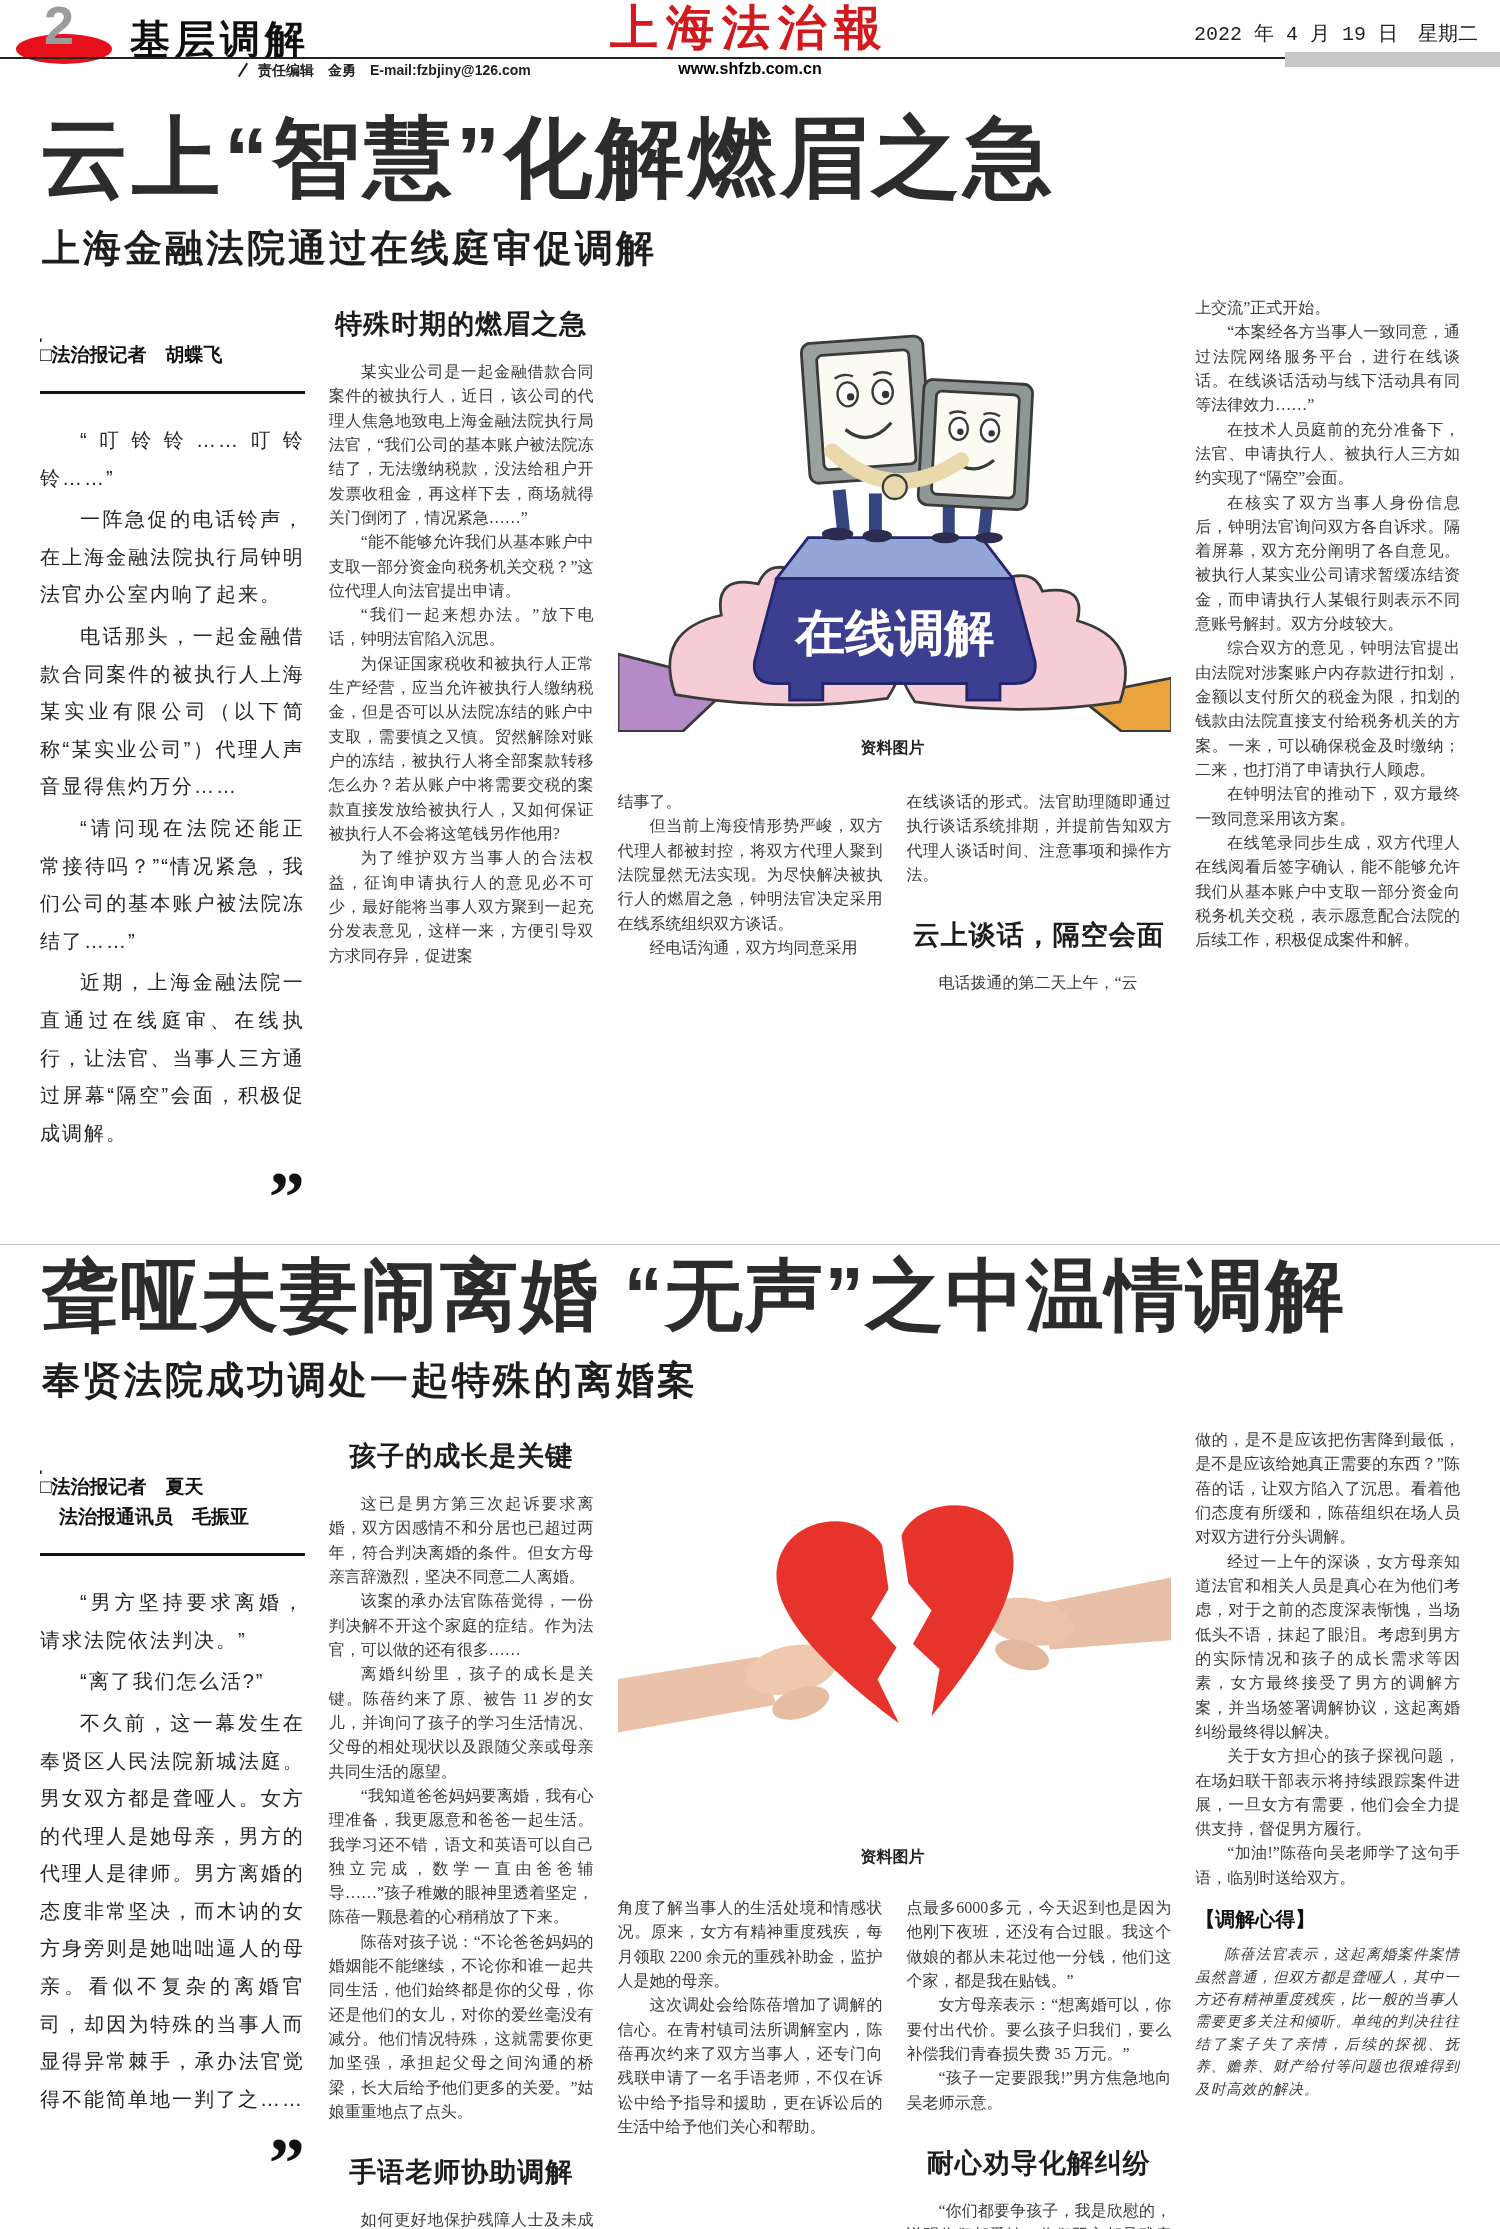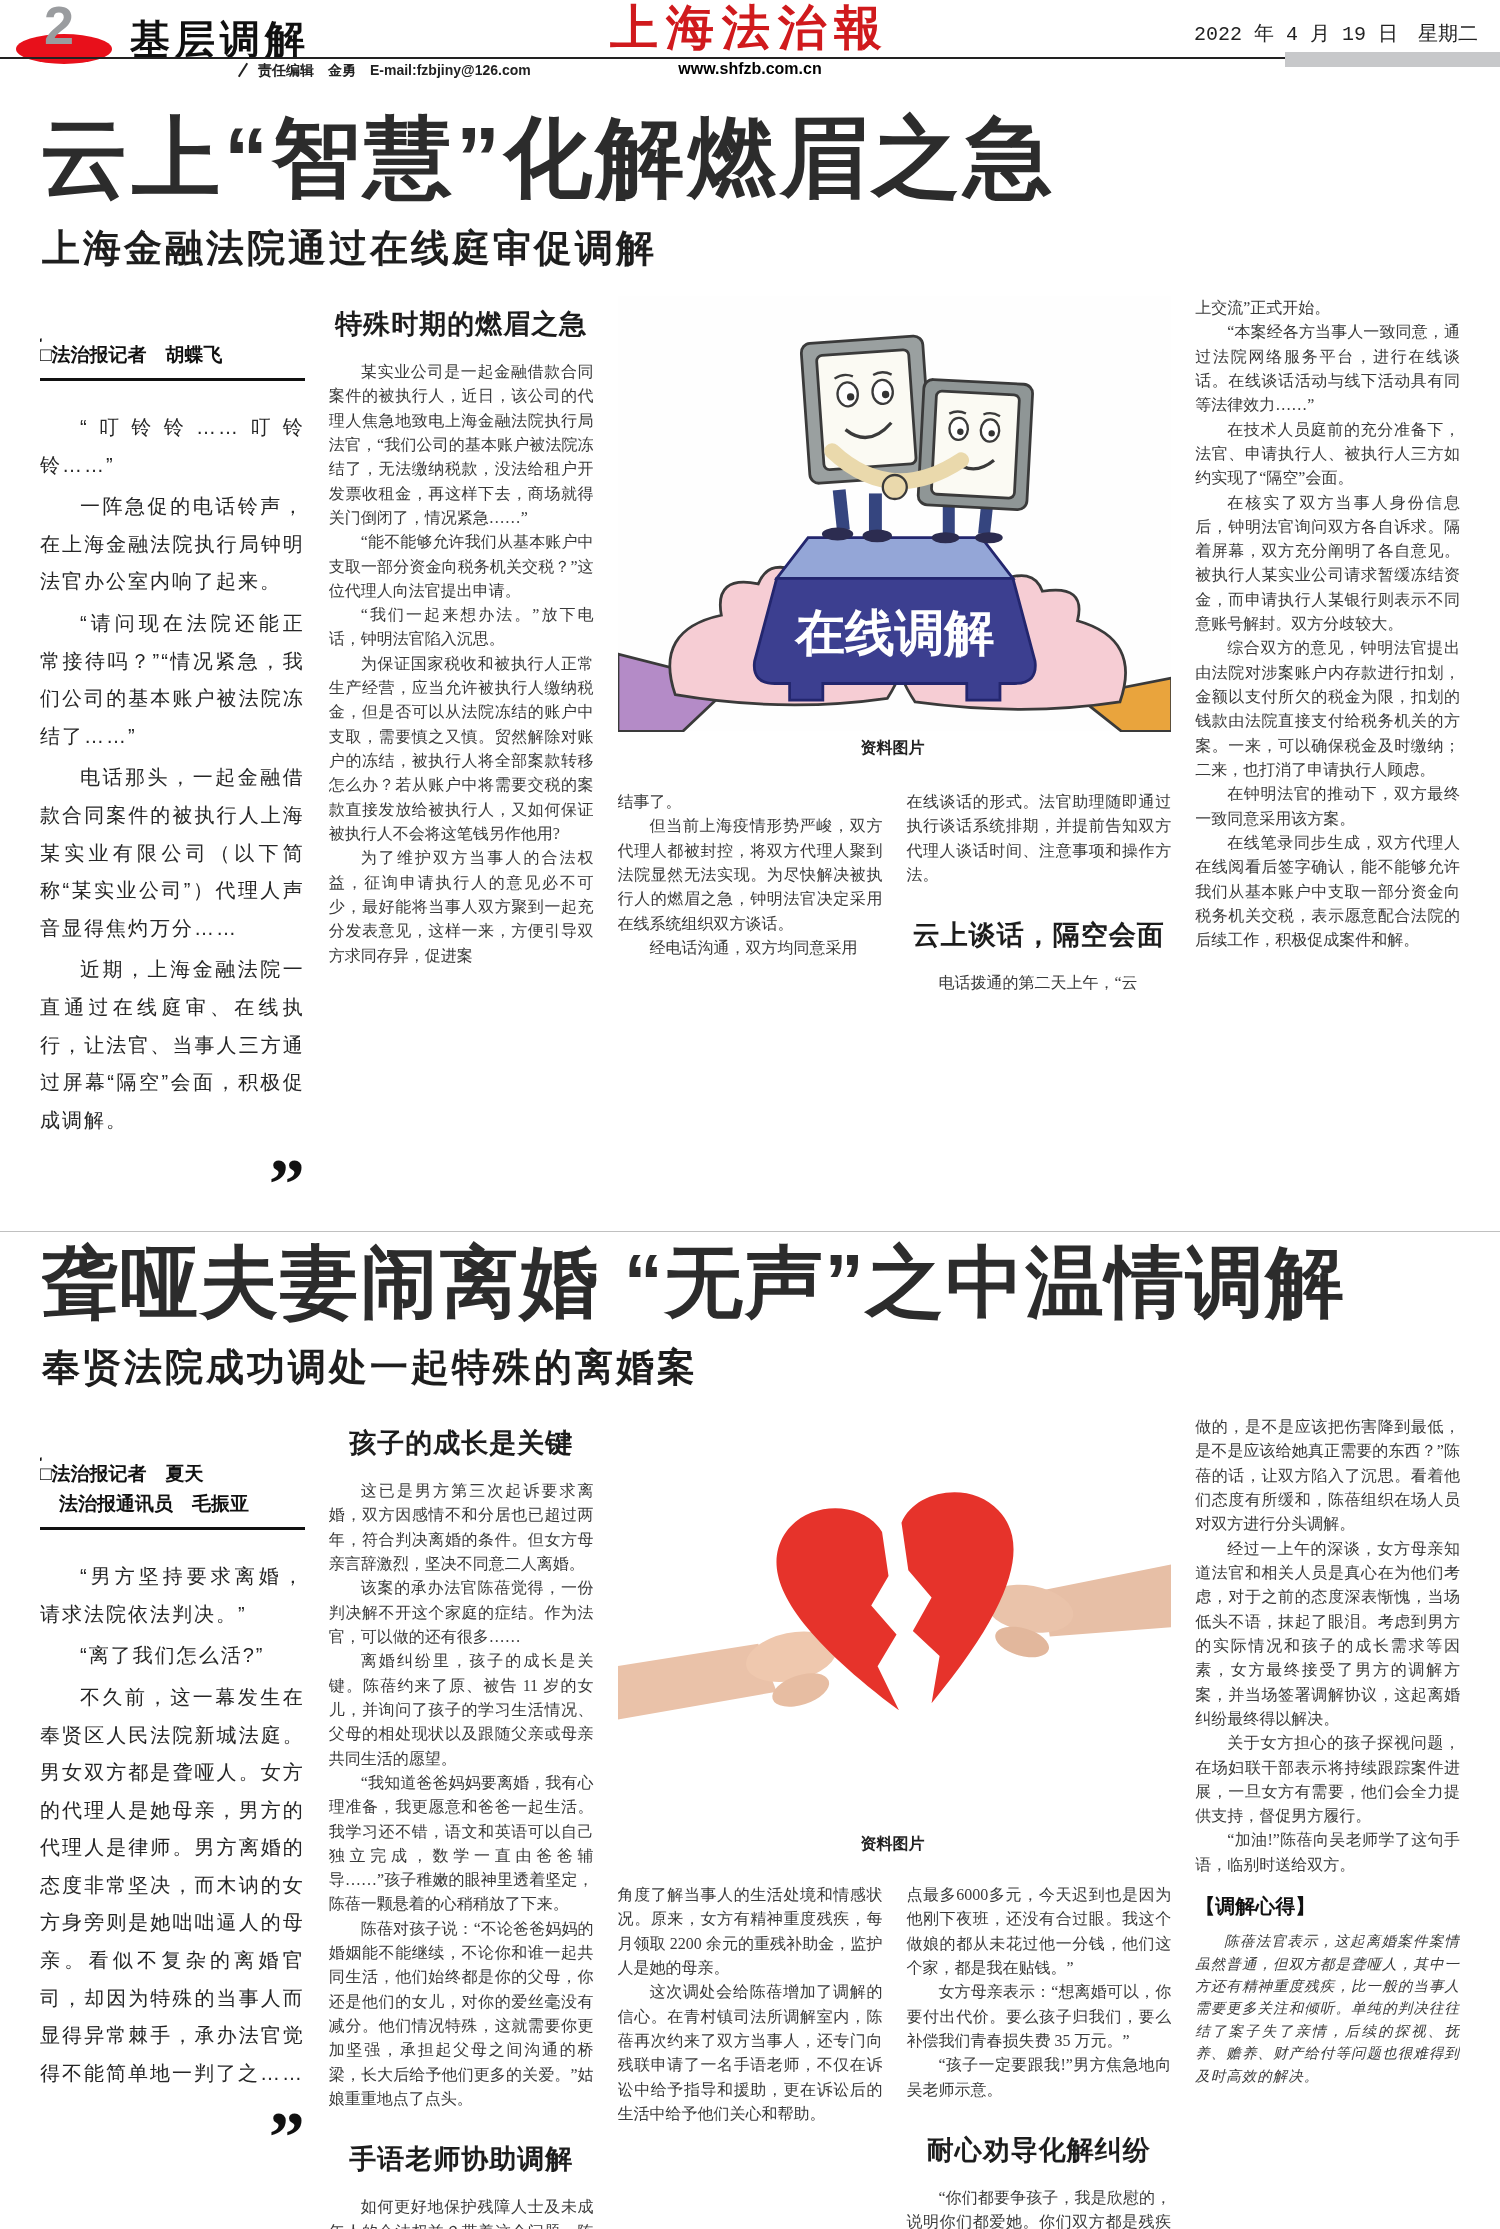--- a/index.html
+++ b/index.html
@@ -42,21 +42,21 @@
   .c3b{grid-column:3;grid-row:2;}
   .c4b{grid-column:4;grid-row:2;}
   .col{overflow:hidden;}
   p.body{margin:0;font-size:16px;line-height:1.52;text-align:justify;text-indent:2em;color:#3a3a3a;}
   p.cont{text-indent:0;}
   .shead{margin:10px 0 18px 0;text-align:center;font-family:"Liberation Sans",sans-serif;
          font-weight:800;font-size:27px;letter-spacing:1px;color:#1d1d1d;}
   .shead.mid{margin-top:30px;}
   
   .lead-col{position:relative;}
-  .byline{position:relative;margin:46px 0 28px 0;padding-bottom:10px;border-bottom:3px solid #111;
+  .byline{position:relative;margin:46px 0 28px 0;padding-bottom:23px;border-bottom:3px solid #111;
           font-family:"Liberation Sans",sans-serif;font-weight:800;font-size:19px;color:#111;}
   .byline .b2{display:block;padding-left:1em;margin-top:4px;}
   .oq{position:absolute;left:-32px;top:-16px;font-family:"Liberation Serif",serif;
       font-weight:900;font-size:72px;line-height:1;color:#111;}
   p.lead{margin:0 0 4px 0;font-family:"Liberation Sans",sans-serif;font-size:20px;line-height:1.88;
          letter-spacing:2px;text-align:justify;text-indent:2em;color:#262626;}
   .cq{text-align:right;font-family:"Liberation Serif",serif;font-weight:900;font-size:72px;
       line-height:.55;margin-top:26px;color:#111;}
   
   .note-label{margin:16px 0 10px 0;font-weight:800;font-size:20px;color:#111;}
@@ -87,22 +87,22 @@
 
     <div class="grid g1">
 
       <div class="col lead-col span-rows">
         <div class="byline">
           <span class="oq">“</span>
           <span>□法治报记者　胡蝶飞</span>
         </div>
         <p class="lead">“叮铃铃……叮铃铃……”</p>
         <p class="lead">一阵急促的电话铃声，在上海金融法院执行局钟明法官办公室内响了起来。</p>
+        <p class="lead">电话那头，一起金融借款合同案件的被执行人上海某实业有限公司（以下简称“某实业公司”）代理人声音显得焦灼万分……</p>
         <p class="lead">“请问现在法院还能正常接待吗？”“情况紧急，我们公司的基本账户被法院冻结了……”</p>
-        <p class="lead">电话那头，一起金融借款合同案件的被执行人上海某实业有限公司（以下简称“某实业公司”）代理人声音显得焦灼万分……</p>
         <p class="lead">近期，上海金融法院一直通过在线庭审、在线执行，让法官、当事人三方通过屏幕“隔空”会面，积极促成调解。</p>
         <div class="cq">”</div>
       </div>
 
       <div class="col span-rows">
         <h4 class="shead">特殊时期的燃眉之急</h4>
         <p class="body">某实业公司是一起金融借款合同案件的被执行人，近日，该公司的代理人焦急地致电上海金融法院执行局法官，“我们公司的基本账户被法院冻结了，无法缴纳税款，没法给租户开发票收租金，再这样下去，商场就得关门倒闭了，情况紧急……”</p>
         <p class="body">“能不能够允许我们从基本账户中支取一部分资金向税务机关交税？”这位代理人向法官提出申请。</p>
         <p class="body">“我们一起来想办法。”放下电话，钟明法官陷入沉思。</p>
         <p class="body">为保证国家税收和被执行人正常生产经营，应当允许被执行人缴纳税金，但是否可以从法院冻结的账户中支取，需要慎之又慎。贸然解除对账户的冻结，被执行人将全部案款转移怎么办？若从账户中将需要交税的案款直接发放给被执行人，又如何保证被执行人不会将这笔钱另作他用?</p>

